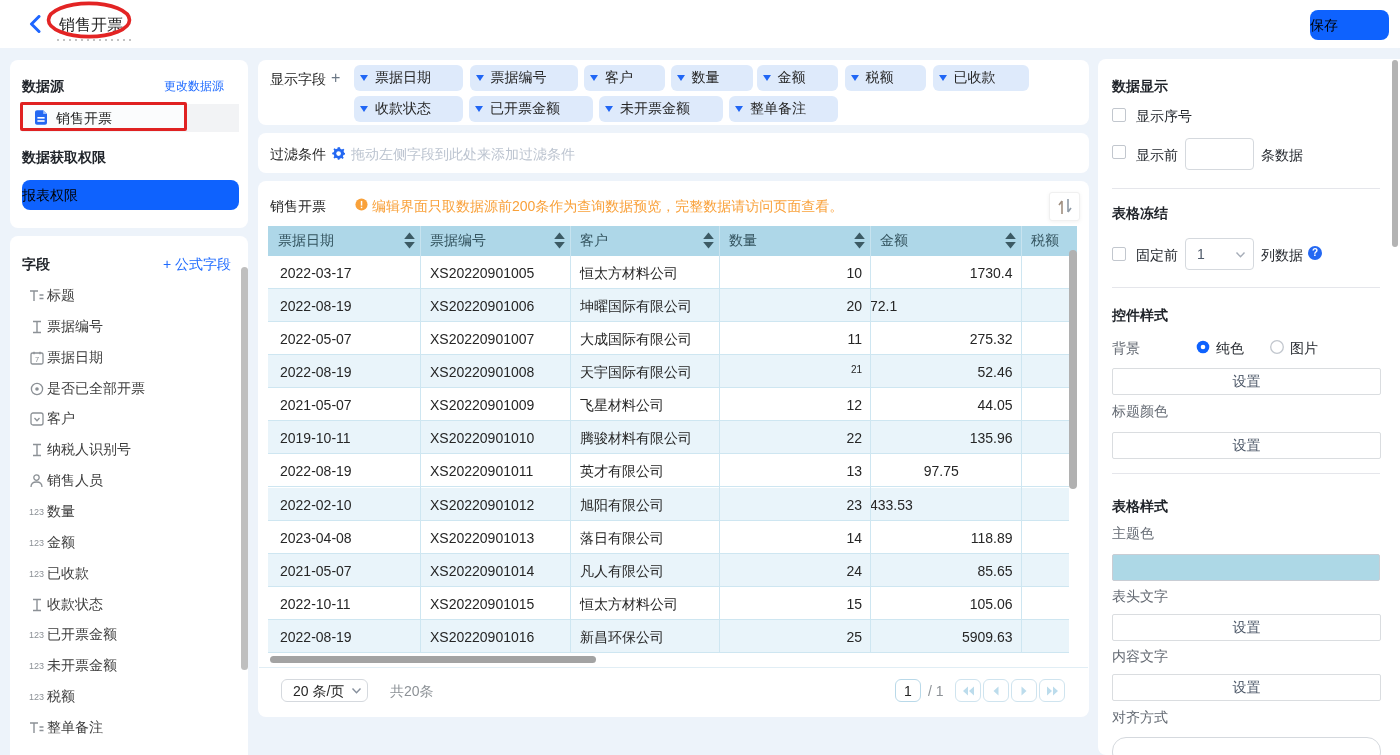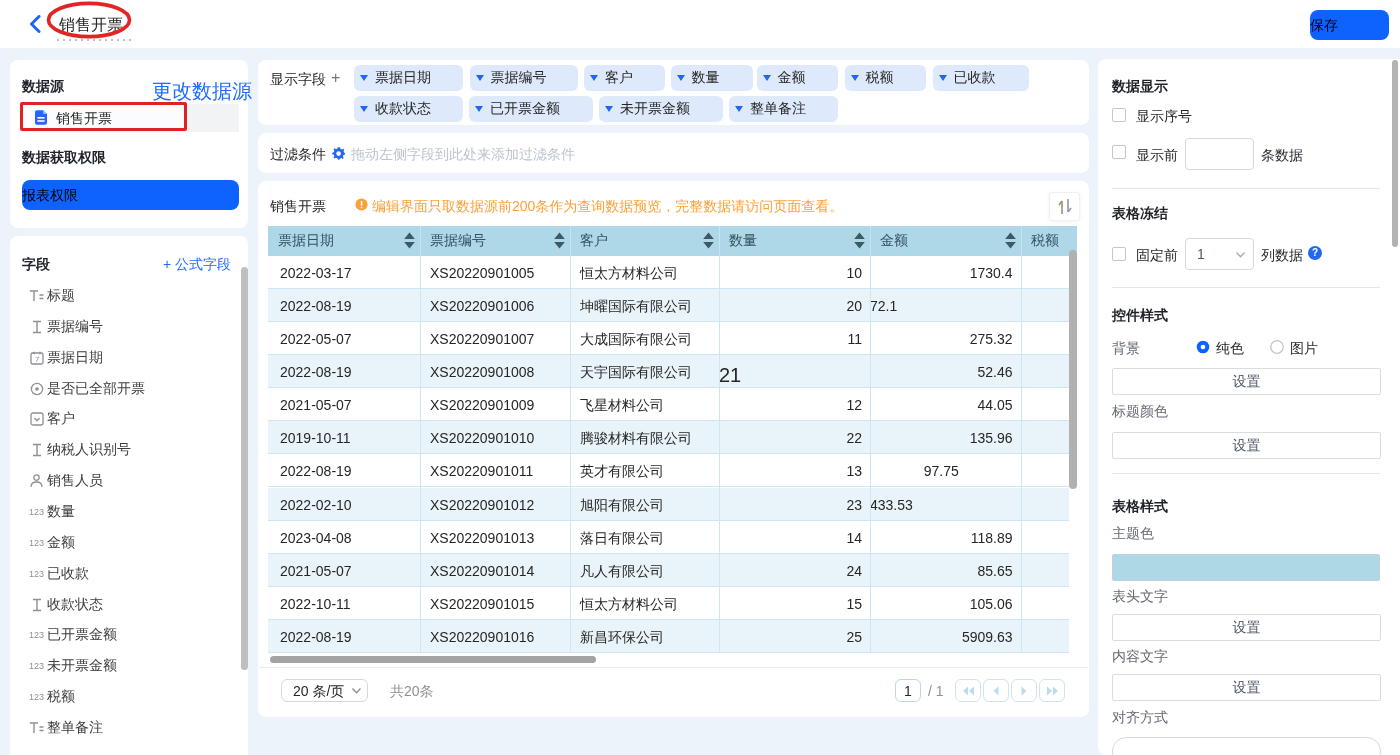--- a/index.html
+++ b/index.html
@@ -26,21 +26,21 @@
     <path d="M12 1.5 L4.5 9 L12 16.5" stroke="#1f66ff" stroke-width="3" fill="none" stroke-linecap="round" stroke-linejoin="round"></path>
   </svg>
 <div class="abs" style="left:59px;top:15px;font-size:16px;color:#262626">销售开票</div>
 <div class="abs" style="left:57px;top:39px;width:74px;height:2px;background:repeating-linear-gradient(90deg,#c2c2c2 0 2.5px,transparent 2.5px 6px)"></div>
 <svg class="abs" style="left:46px;top:1px" width="88" height="40" viewBox="0 0 88 40">
     <ellipse cx="43" cy="19" rx="40.5" ry="16.6" fill="none" stroke="#e32424" stroke-width="3.6"></ellipse>
   </svg>
 <div class="abs btn-blue" style="left:1310px;top:10px;width:79px;height:30px;line-height:30px;font-size:14px">保存</div>
 <div class="card" style="left:10px;top:60px;width:238px;height:168px"></div>
 <div class="abs bold" style="left:22px;top:78px;font-size:14px;color:#1f2329">数据源</div>
-<div class="abs blue" style="left:152px;top:78px;font-size:20px">更改数据源</div>
+<div class="abs blue" style="left:164px;top:78px;font-size:12px">更改数据源</div>
 <div class="abs" style="left:22px;top:104px;width:217px;height:28px;background:#f2f3f5"></div>
 <div class="abs" style="left:20px;top:102px;width:167px;height:29px;border:3px solid #e02222;background:#fbfcfd;border-radius:2px"></div>
 <svg class="abs" style="left:34px;top:110px" width="14" height="15" viewBox="0 0 14 15">
     <path d="M1 2.2 C1 1.1 1.9 0.2 3 0.2 L9.2 0.2 L13 4 L13 12.8 C13 13.9 12.1 14.8 11 14.8 L3 14.8 C1.9 14.8 1 13.9 1 12.8 Z" fill="#2468f2"></path>
     <path d="M9.2 0.2 L13 4 L9.2 4 Z" fill="#9bbdf9"></path>
     <rect x="3.4" y="7" width="7.2" height="1.6" fill="#fff"></rect>
     <rect x="3.4" y="10.2" width="7.2" height="1.6" fill="#fff"></rect>
   </svg>
 <div class="abs" style="left:56px;top:110px;font-size:14px;color:#262626">销售开票</div>
 <div class="abs bold" style="left:22px;top:149px;font-size:14px;color:#1f2329">数据获取权限</div>
@@ -278,21 +278,21 @@
 <div class="abs" style="left:268px;top:321.8px;width:800.5px;height:33.1px;background:#fff;border-bottom:1px solid #cee6f1"></div>
 <div class="abs" style="left:280px;top:330.8px;font-size:14px">2022-05-07</div>
 <div class="abs" style="left:430px;top:330.8px;font-size:14px">XS20220901007</div>
 <div class="abs" style="left:580px;top:330.8px;font-size:14px">大成国际有限公司</div>
 <div class="abs" style="left:719px;top:330.8px;width:143px;text-align:right;font-size:14px">11</div>
 <div class="abs" style="left:870px;top:330.8px;width:142.5px;text-align:right;font-size:14px">275.32</div>
 <div class="abs" style="left:268px;top:354.9px;width:800.5px;height:33.1px;background:#e9f4fa;border-bottom:1px solid #cee6f1"></div>
 <div class="abs" style="left:280px;top:363.9px;font-size:14px">2022-08-19</div>
 <div class="abs" style="left:430px;top:363.9px;font-size:14px">XS20220901008</div>
 <div class="abs" style="left:580px;top:363.9px;font-size:14px">天宇国际有限公司</div>
-<div class="abs" style="left:719px;top:363.9px;width:143px;font-size:20px">21</div>
+<div class="abs" style="left:719px;top:363.9px;width:143px;text-align:right;font-size:10px">21</div>
 <div class="abs" style="left:870px;top:363.9px;width:142.5px;text-align:right;font-size:14px">52.46</div>
 <div class="abs" style="left:268px;top:388.1px;width:800.5px;height:33.1px;background:#fff;border-bottom:1px solid #cee6f1"></div>
 <div class="abs" style="left:280px;top:397.1px;font-size:14px">2021-05-07</div>
 <div class="abs" style="left:430px;top:397.1px;font-size:14px">XS20220901009</div>
 <div class="abs" style="left:580px;top:397.1px;font-size:14px">飞星材料公司</div>
 <div class="abs" style="left:719px;top:397.1px;width:143px;text-align:right;font-size:14px">12</div>
 <div class="abs" style="left:870px;top:397.1px;width:142.5px;text-align:right;font-size:14px">44.05</div>
 <div class="abs" style="left:268px;top:421.2px;width:800.5px;height:33.1px;background:#e9f4fa;border-bottom:1px solid #cee6f1"></div>
 <div class="abs" style="left:280px;top:430.2px;font-size:14px">2019-10-11</div>
 <div class="abs" style="left:430px;top:430.2px;font-size:14px">XS20220901010</div>

